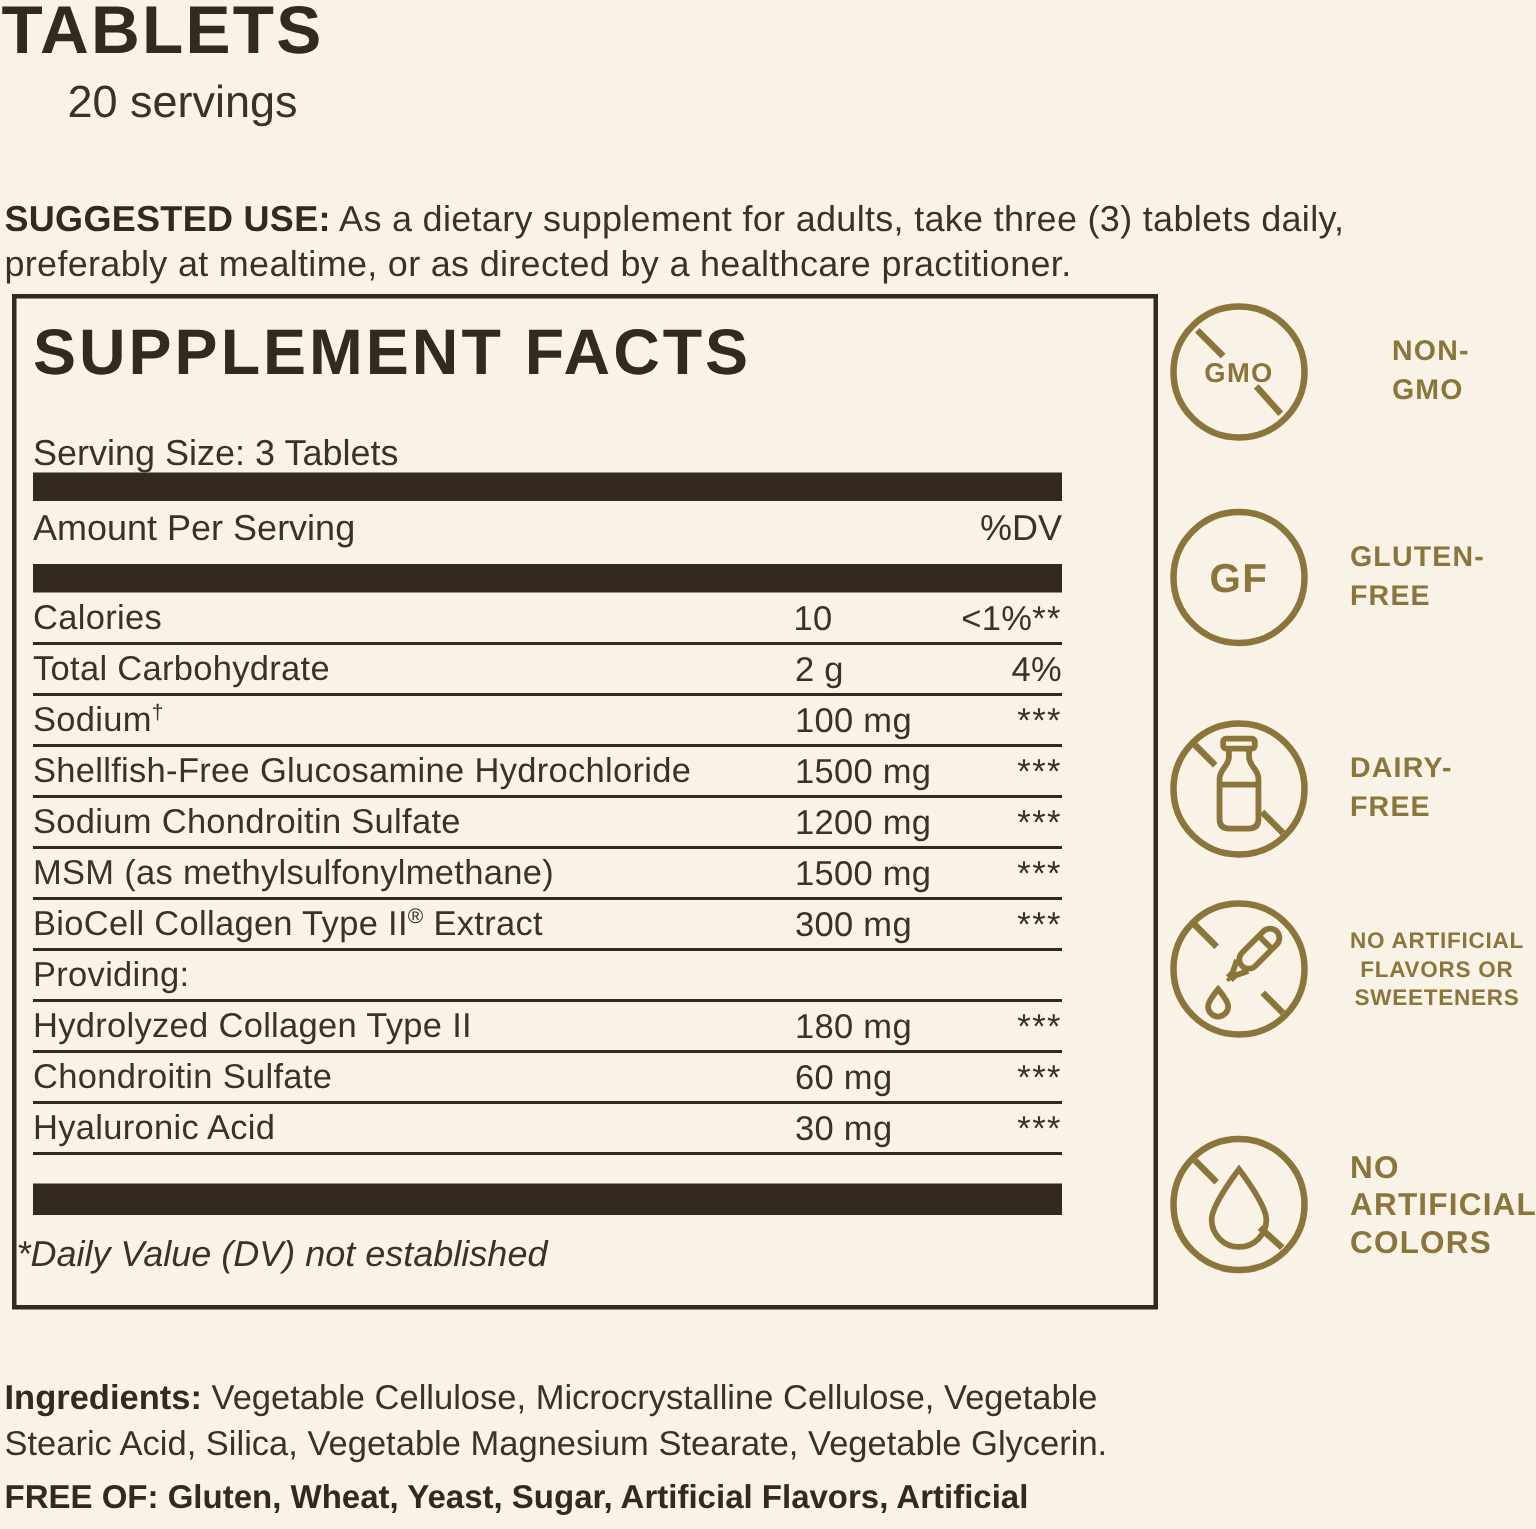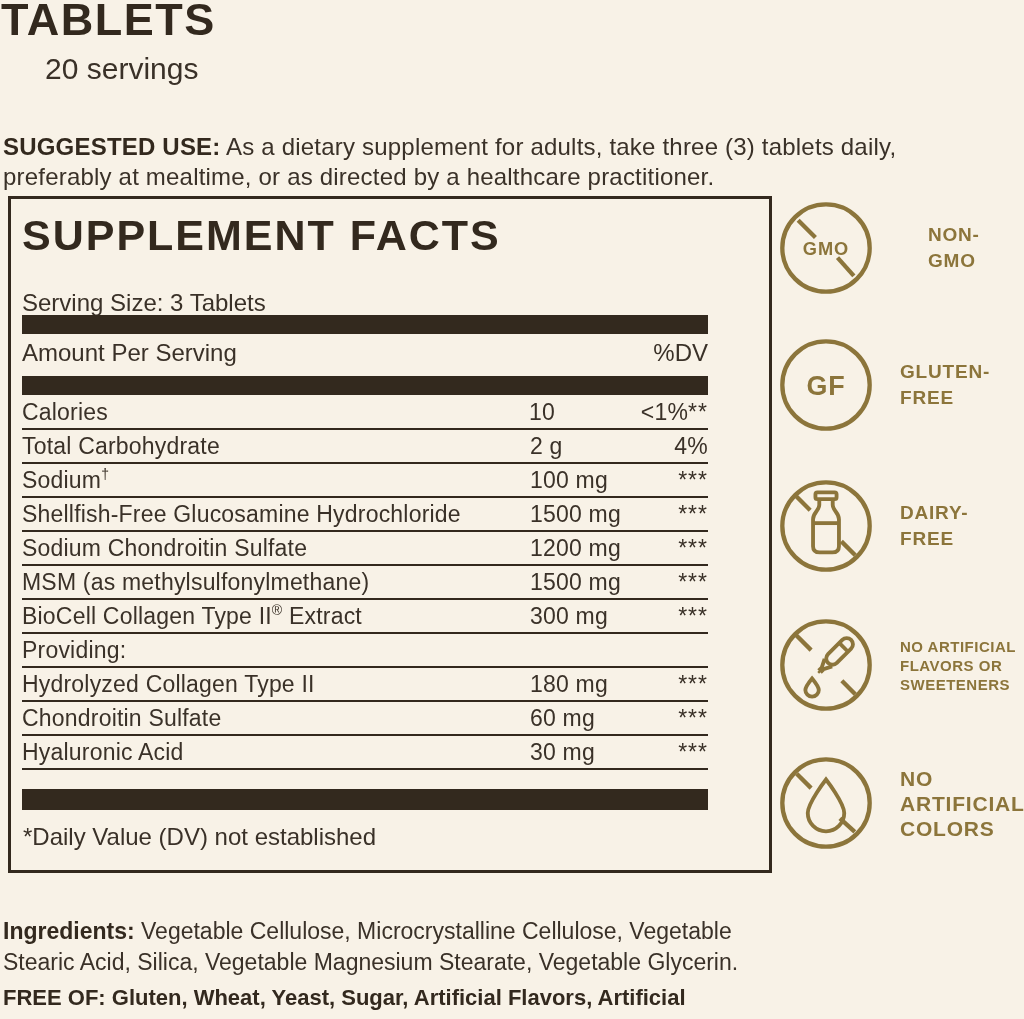--- a/index.html
+++ b/index.html
@@ -26,33 +26,33 @@
   .thead { left:11px; top:140px; width:686px; display:flex; justify-content:space-between; font-size:24px; }
   .bar2 { top:177px; }
   .rows { left:11px; top:197px; width:686px; }
   .row { display:flex; align-items:center; height:34px; border-bottom:2px solid #33291e; font-size:23px; letter-spacing:0.2px; }
   .row .nm { width:508px; white-space:nowrap; }
   .row .nm sup { font-size:14px; }
   .row .amt { width:112px; }
   .row .dv { flex:1; text-align:right; white-space:nowrap; }
   .stars { letter-spacing:1px; }
   .bar3 { top:590px; height:21px; }
-  .footnote { left:12px; top:624px; font-size:24px; }
+  .footnote { left:0; top:624px; font-size:24px;font-style:italic; }
 
   
   .badge { left:778px; width:246px; height:96px; display:flex; align-items:center; }
   .badge svg { width:96px; height:96px; flex:none; }
   .bicon circle, .bicon line, .bicon path, .bicon rect { fill:none; stroke:#8c753b; }
   .bicon circle { stroke-width:4.5; }
   .bicon line { stroke-width:4.5; }
   .bicon path, .bicon rect { stroke-width:4; }
   .bicon text { fill:#8c753b; stroke:none; font-weight:700; font-family:"Liberation Sans","DejaVu Sans",sans-serif; }
   .blabel { margin-left:26px; color:#8c753b; font-weight:700; font-size:19px; line-height:26px; letter-spacing:0.8px; }
   .b1 { top:200px;gap:28px; } .b2 { top:337px; } .b3 { top:478px; }
-  .b4 { top:617px; } .b5 { top:755px; }
+  .b4 { top:598px;text-align:center; } .b5 { top:755px; }
   .b4 .blabel { font-size:15px; line-height:19px; letter-spacing:0.5px; }
   .b5 .blabel { font-size:21px; line-height:25px; }
 
   
   .ingredients { left:3px; top:893px; width:1016px; font-size:23px; line-height:31px; }
   .ingredients b { color:#33291e; }
   .freeof { left:3px; top:960px; width:1016px; font-size:22px; line-height:31px; font-weight:700; color:#33291e; }
 </style>
 </head>
 <body>

